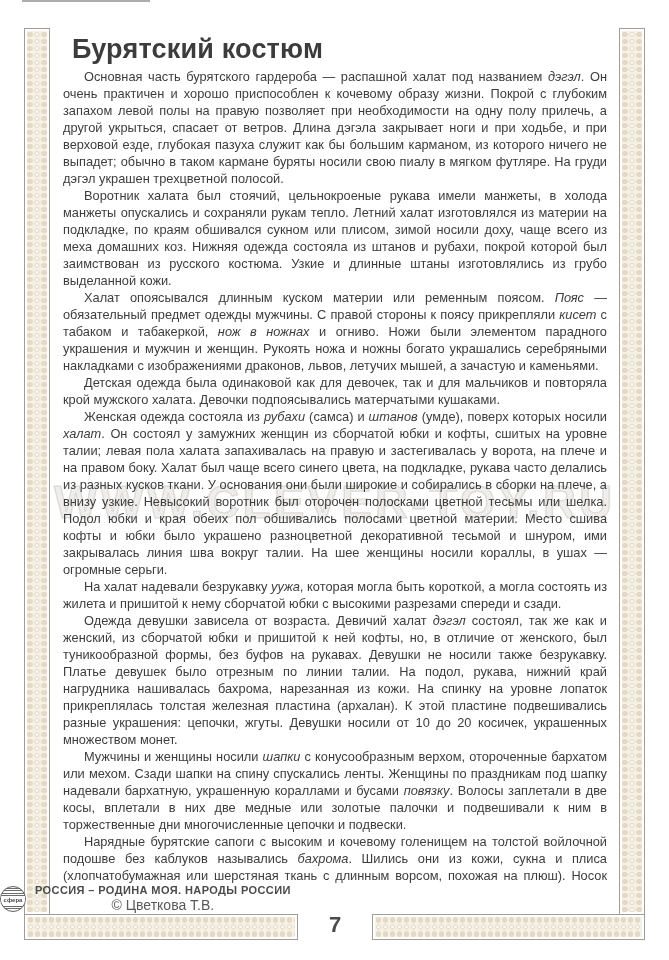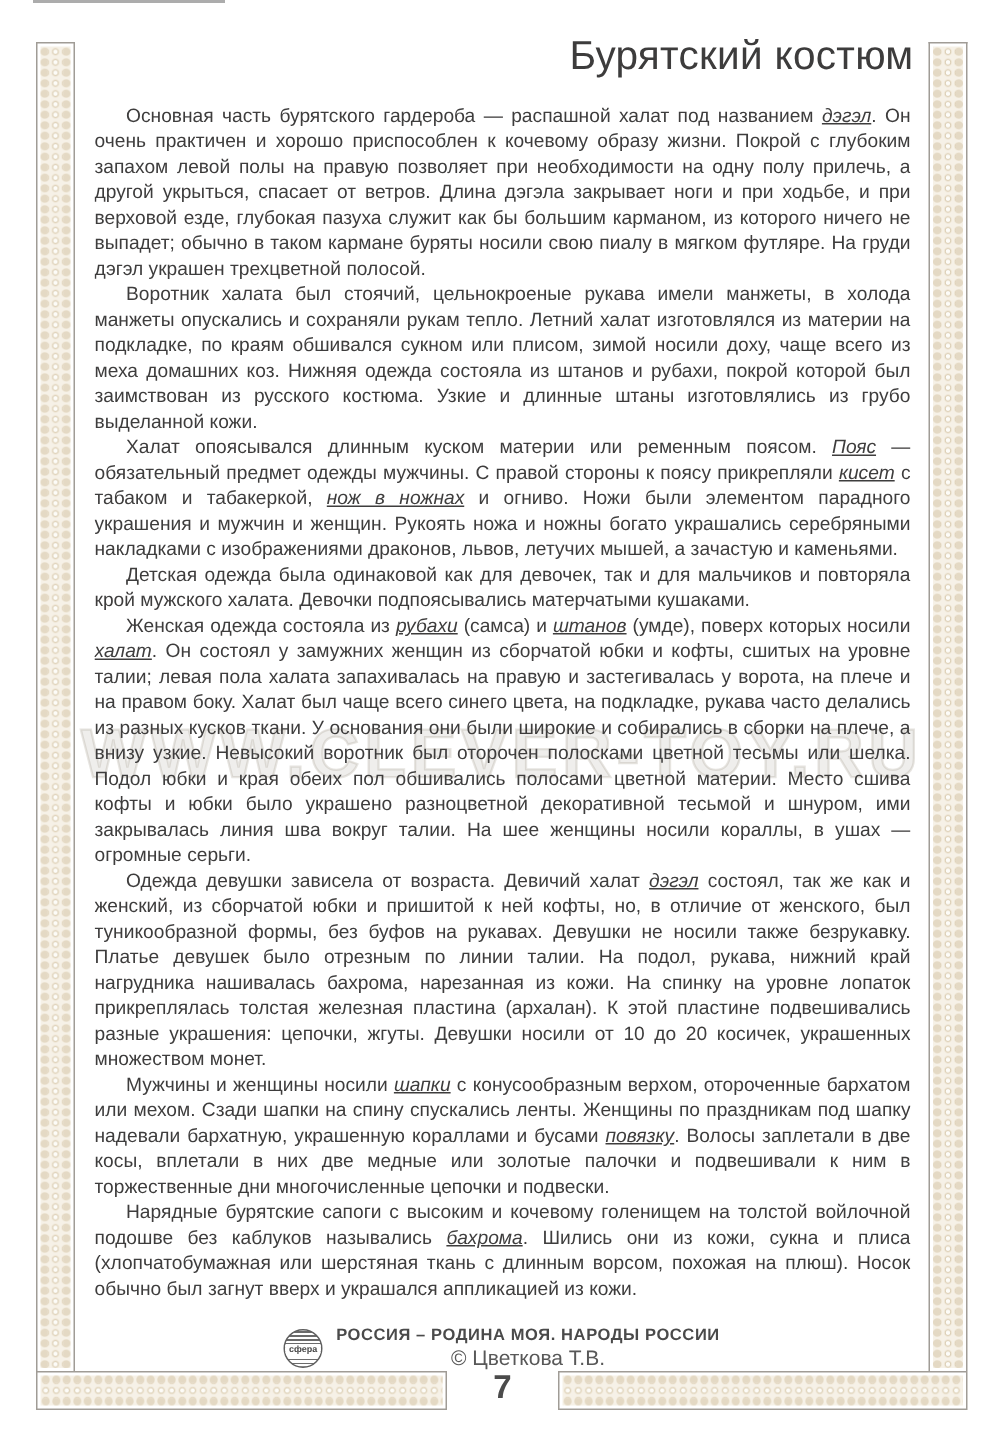--- a/index.html
+++ b/index.html
@@ -34,35 +34,35 @@
     background-image:
       radial-gradient(circle at 3.5px 2.5px,#e4d9c4 2.2px,rgba(0,0,0,0) 2.9px),
       radial-gradient(circle at 3.5px 17.5px,#e4d9c4 2.2px,rgba(0,0,0,0) 2.9px),
       radial-gradient(circle at 50% 50%,#fdfcf8 1.2px,#d9cbb0 1.8px,#f0e8d8 2.4px,rgba(0,0,0,0) 3px);
     background-size:7px 20px,7px 20px,7px 6.67px;}
 
   .page-number{position:absolute;left:298px;width:74px;top:912px;
     text-align:center;font-size:22px;font-weight:bold;color:#4b4b4b;}
 
   
-  .title{position:absolute;top:22px;left:60px;right:60px;margin:0;
-    text-align:right;font-size:27px;font-weight:normal;color:#3d3c3c;letter-spacing:.2px;}
+  .title{position:absolute;top:22px;left:60px;right:60px;margin:12px;
+    text-align:left;font-size:27px;font-weight:bold;color:#3d3c3c;letter-spacing:.2px;}
 
   .article{position:absolute;left:63px;right:62px;top:68px;bottom:74px;overflow:hidden;
     font-size:12.8px;line-height:17px;color:#3e3d3d;text-align:justify;}
   .article p{margin:0;text-indent:21px;}
-  .article i{font-style:italic;text-decoration:underline;}
+  .article i{font-style:italic;}
 
   .watermark{position:absolute;top:442px;left:30px;right:30px;
     text-align:center;font-size:46px;font-weight:bold;white-space:nowrap;
     color:rgba(145,135,120,.14);-webkit-text-stroke:1.5px rgba(145,135,120,.22);
     letter-spacing:3px;pointer-events:none;margin-top:33px;}
 
   .footer{position:absolute;left:0;right:0;top:884px;
-    display:flex;justify-content:center;align-items:center;gap:9px;}
+    display:flex;justify-content:flex-start;align-items:center;gap:9px;}
   .logo{width:26px;height:26px;border-radius:50%;box-sizing:border-box;
     border:1px solid #5f5f5f;position:relative;overflow:hidden;
     background:repeating-linear-gradient(0deg,#ffffff 0 1.6px,#6b6b6b 1.6px 2.6px);}
   .logo span{position:absolute;left:0;right:0;top:9px;height:8px;background:#fff;
     font-size:6px;line-height:8px;text-align:center;color:#4a4a4a;font-weight:bold;}
   .footer-text{text-align:center;}
   .footer-series{font-size:11px;font-weight:bold;color:#4a4a4a;letter-spacing:.4px;}
   .footer-copy{font-size:14px;color:#585858;margin-top:1px;}
 </style>
 </head>
@@ -90,20 +90,21 @@
   <h1 class="title">Бурятский костюм</h1>
 
   <div class="watermark">WWW.CLEVER-TOY.RU</div>
 
   <div class="article">
       <p><span>Основная часть бурятского гардероба — распашной халат под названием </span><i>дэгэл</i><span>. Он очень практичен и хорошо приспособлен к кочевому образу жизни. Покрой с глубоким запахом левой полы на правую позволяет при необходимости на одну полу прилечь, а другой укрыться, спасает от ветров. Длина дэгэла закрывает ноги и при ходьбе, и при верховой езде, глубокая пазуха служит как бы большим карманом, из которого ничего не выпадет; обычно в таком кармане буряты носили свою пиалу в мягком футляре. На груди дэгэл украшен трехцветной полосой.</span></p>
       <p><span>Воротник халата был стоячий, цельнокроеные рукава имели манжеты, в холода манжеты опускались и сохраняли рукам тепло. Летний халат изготовлялся из материи на подкладке, по краям обшивался сукном или плисом, зимой носили доху, чаще всего из меха домашних коз. Нижняя одежда состояла из штанов и рубахи, покрой которой был заимствован из русского костюма. Узкие и длинные штаны изготовлялись из грубо выделанной кожи.</span></p>
       <p><span>Халат опоясывался длинным куском материи или ременным поясом. </span><i>Пояс</i><span> — обязательный предмет одежды мужчины. С правой стороны к поясу прикрепляли </span><i>кисет</i><span> с табаком и табакеркой, </span><i>нож в ножнах</i><span> и огниво. Ножи были элементом парадного украшения и мужчин и женщин. Рукоять ножа и ножны богато украшались серебряными накладками с изображениями драконов, львов, летучих мышей, а зачастую и каменьями.</span></p>
       <p><span>Детская одежда была одинаковой как для девочек, так и для мальчиков и повторяла крой мужского халата. Девочки подпоясывались матерчатыми кушаками.</span></p>
       <p><span>Женская одежда состояла из </span><i>рубахи</i><span> (самса) и </span><i>штанов</i><span> (умде), поверх которых носили </span><i>халат</i><span>. Он состоял у замужних женщин из сборчатой юбки и кофты, сшитых на уровне талии; левая пола халата запахивалась на правую и застегивалась у ворота, на плече и на правом боку. Халат был чаще всего синего цвета, на подкладке, рукава часто делались из разных кусков ткани. У основания они были широкие и собирались в сборки на плече, а внизу узкие. Невысокий воротник был оторочен полосками цветной тесьмы или шелка. Подол юбки и края обеих пол обшивались полосами цветной материи. Место сшива кофты и юбки было украшено разноцветной декоративной тесьмой и шнуром, ими закрывалась линия шва вокруг талии. На шее женщины носили кораллы, в ушах — огромные серьги.</span></p>
+      <p><span>На халат надевали безрукавку </span><i>уужа</i><span>, которая могла быть короткой, а могла состоять из жилета и пришитой к нему сборчатой юбки с высокими разрезами спереди и сзади.</span></p>
       <p><span>Одежда девушки зависела от возраста. Девичий халат </span><i>дэгэл</i><span> состоял, так же как и женский, из сборчатой юбки и пришитой к ней кофты, но, в отличие от женского, был туникообразной формы, без буфов на рукавах. Девушки не носили также безрукавку. Платье девушек было отрезным по линии талии. На подол, рукава, нижний край нагрудника нашивалась бахрома, нарезанная из кожи. На спинку на уровне лопаток прикреплялась толстая железная пластина (архалан). К этой пластине подвешивались разные украшения: цепочки, жгуты. Девушки носили от 10 до 20 косичек, украшенных множеством монет.</span></p>
       <p><span>Мужчины и женщины носили </span><i>шапки</i><span> с конусообразным верхом, отороченные бархатом или мехом. Сзади шапки на спину спускались ленты. Женщины по праздникам под шапку надевали бархатную, украшенную кораллами и бусами </span><i>повязку</i><span>. Волосы заплетали в две косы, вплетали в них две медные или золотые палочки и подвешивали к ним в торжественные дни многочисленные цепочки и подвески.</span></p>
       <p><span>Нарядные бурятские сапоги с высоким и кочевому голенищем на толстой войлочной подошве без каблуков назывались </span><i>бахрома</i><span>. Шились они из кожи, сукна и плиса (хлопчатобумажная или шерстяная ткань с длинным ворсом, похожая на плюш). Носок обычно был загнут вверх и украшался аппликацией из кожи.</span></p>
     </div>
 
   <div class="footer">
     <div class="logo">
       <span>сфера</span>
     </div>
     <div class="footer-text">

